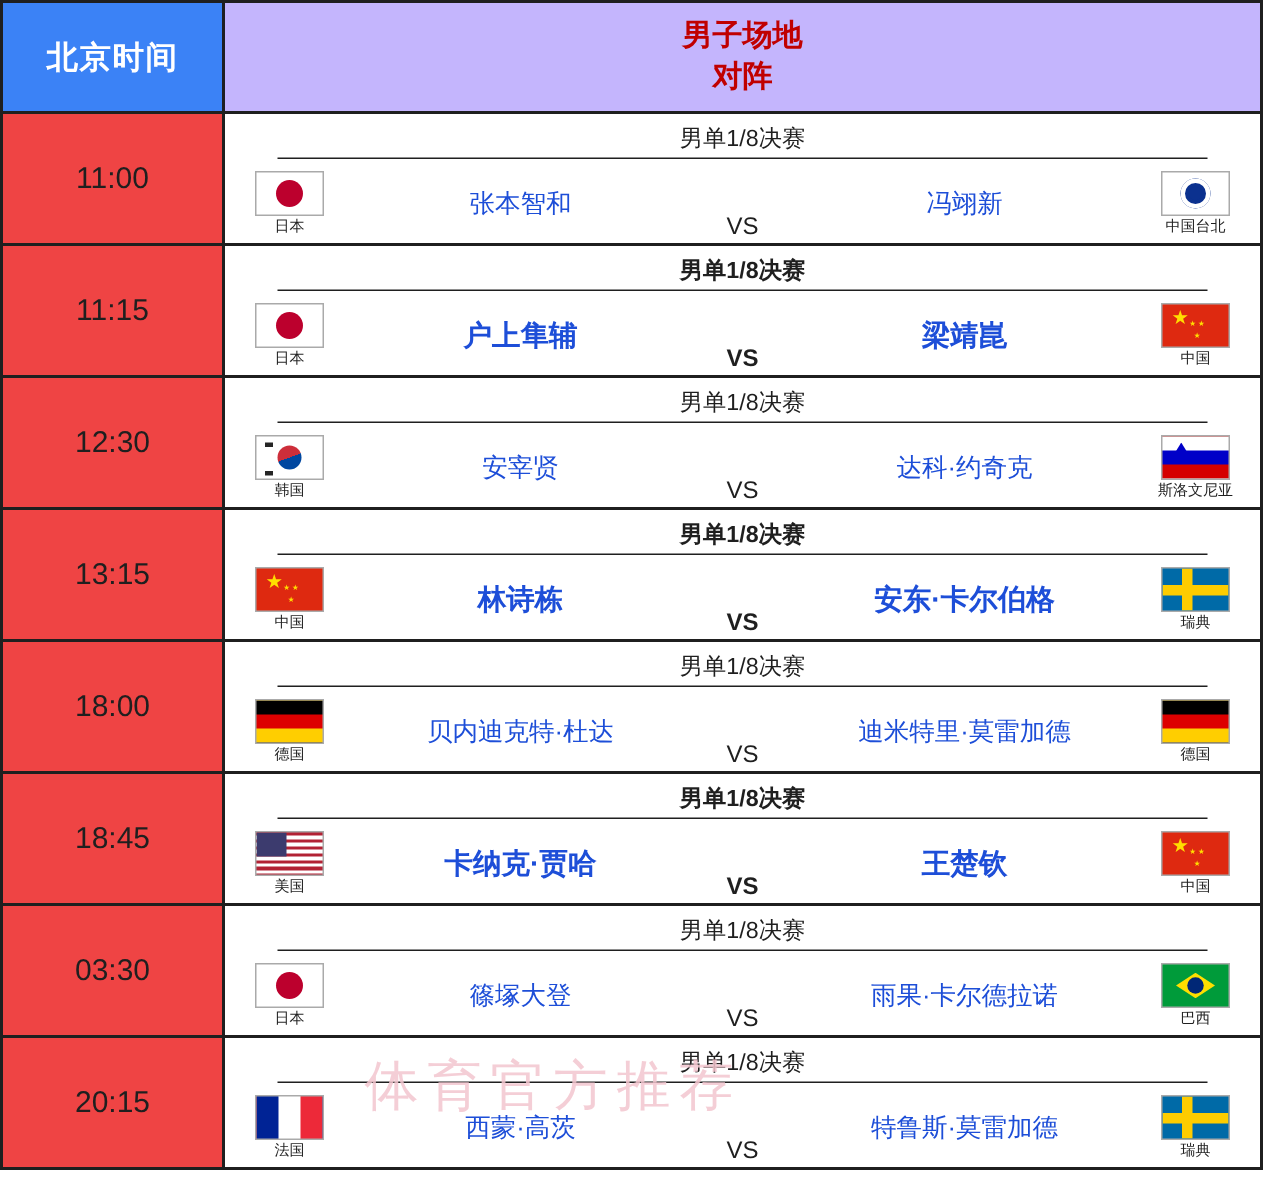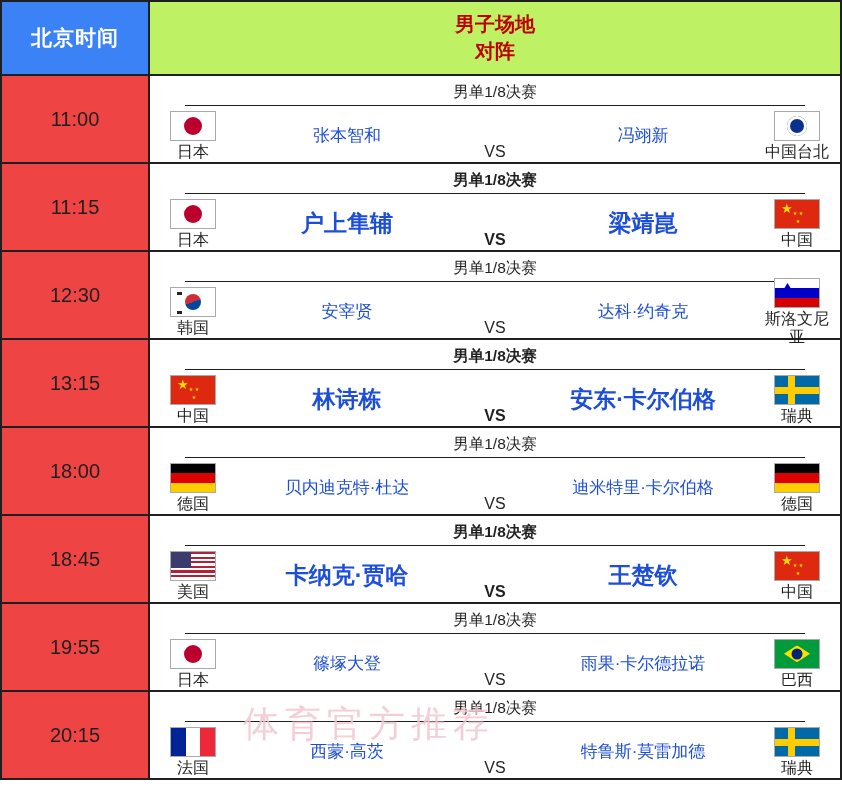--- a/index.html
+++ b/index.html
@@ -30,21 +30,21 @@
     width: 148px;
     background: #3b82f6;
     color: #ffffff;
     font-size: 21px;
     font-weight: bold;
     text-align: center;
     letter-spacing: 1px;
     height: 74px;
   }
   .hdr-title {
-    background: #bef264;
+    background: #c4b5fd;
     color: #c00000;
     font-size: 20px;
     font-weight: bold;
     text-align: center;
     line-height: 1.35;
     height: 74px;
   }
   .hdr-title .l1 { display:block; }
   .hdr-title .l2 { display:block; }
 
@@ -95,34 +95,34 @@
   .flag {
     width: 46px;
     height: 30px;
     margin: 0 auto;
     border: 1px solid #aaa;
     position: relative;
     overflow: hidden;
     display: block;
   }
   .country {
-    font-size: 16px;
+    font-size: 10px;
     color: #1f1f1f;
     margin-top: 2px;
     text-align: center;
     line-height: 1.1;
   }
   .pname {
     flex: 1 1 auto;
     text-align: center;
     font-size: 17px;
     color: #1d4ed8;
     white-space: nowrap;
   }
-  .pname.bold { font-weight: bold; font-size: 23px; }
+  .pname.bold { font-weight: bold; font-size: 19px; }
   .vs {
     width: 60px;
     flex: 0 0 60px;
     text-align: center;
     font-size: 16px;
     color: #1f1f1f;
     margin-top: 33px;
   }
   .vs.bold { font-weight: bold; }
 
@@ -294,21 +294,21 @@
             <div class="pairing">
               <div class="side left">
                 <div class="flagbox">
                   <span class="flag f-de"></span>
                   <div class="country">德国</div>
                 </div>
                 <div class="pname">贝内迪克特·杜达</div>
               </div>
               <div class="vs">VS</div>
               <div class="side right">
-                <div class="pname">迪米特里·卡尔伯格</div>
+                <div class="pname">迪米特里·莫雷加德</div>
                 <div class="flagbox">
                   <span class="flag f-de"></span>
                   <div class="country">德国</div>
                 </div>
               </div>
             </div>
           </td>
         </tr>
         <tr class="match">
           <td class="time">18:45</td>
@@ -327,21 +327,21 @@
                 <div class="pname bold">王楚钦</div>
                 <div class="flagbox">
                   <span class="flag f-cn"></span>
                   <div class="country">中国</div>
                 </div>
               </div>
             </div>
           </td>
         </tr>
         <tr class="match">
-          <td class="time">19:55</td>
+          <td class="time">03:30</td>
           <td class="matchcell">
             <div class="round">男单1/8决赛</div>
             <div class="pairing">
               <div class="side left">
                 <div class="flagbox">
                   <span class="flag f-jp"></span>
                   <div class="country">日本</div>
                 </div>
                 <div class="pname">篠塚大登</div>
               </div>

